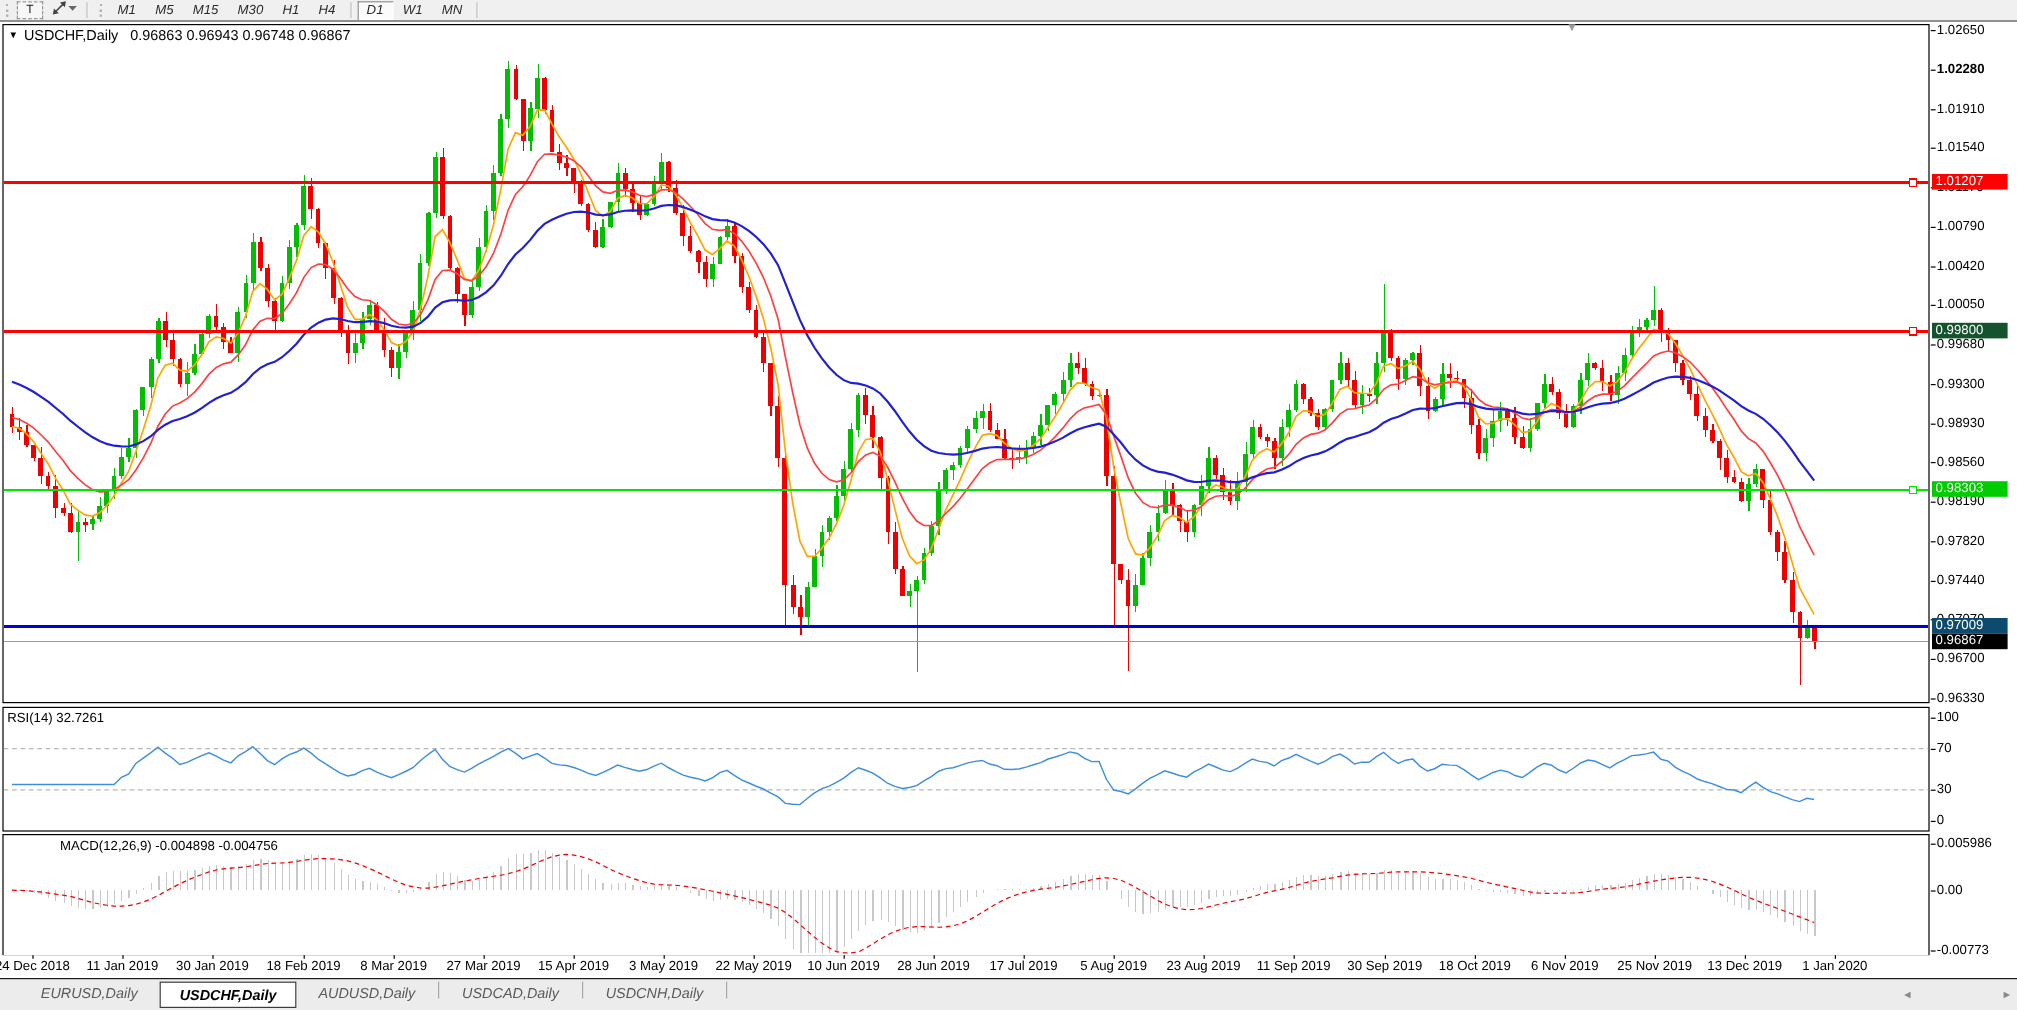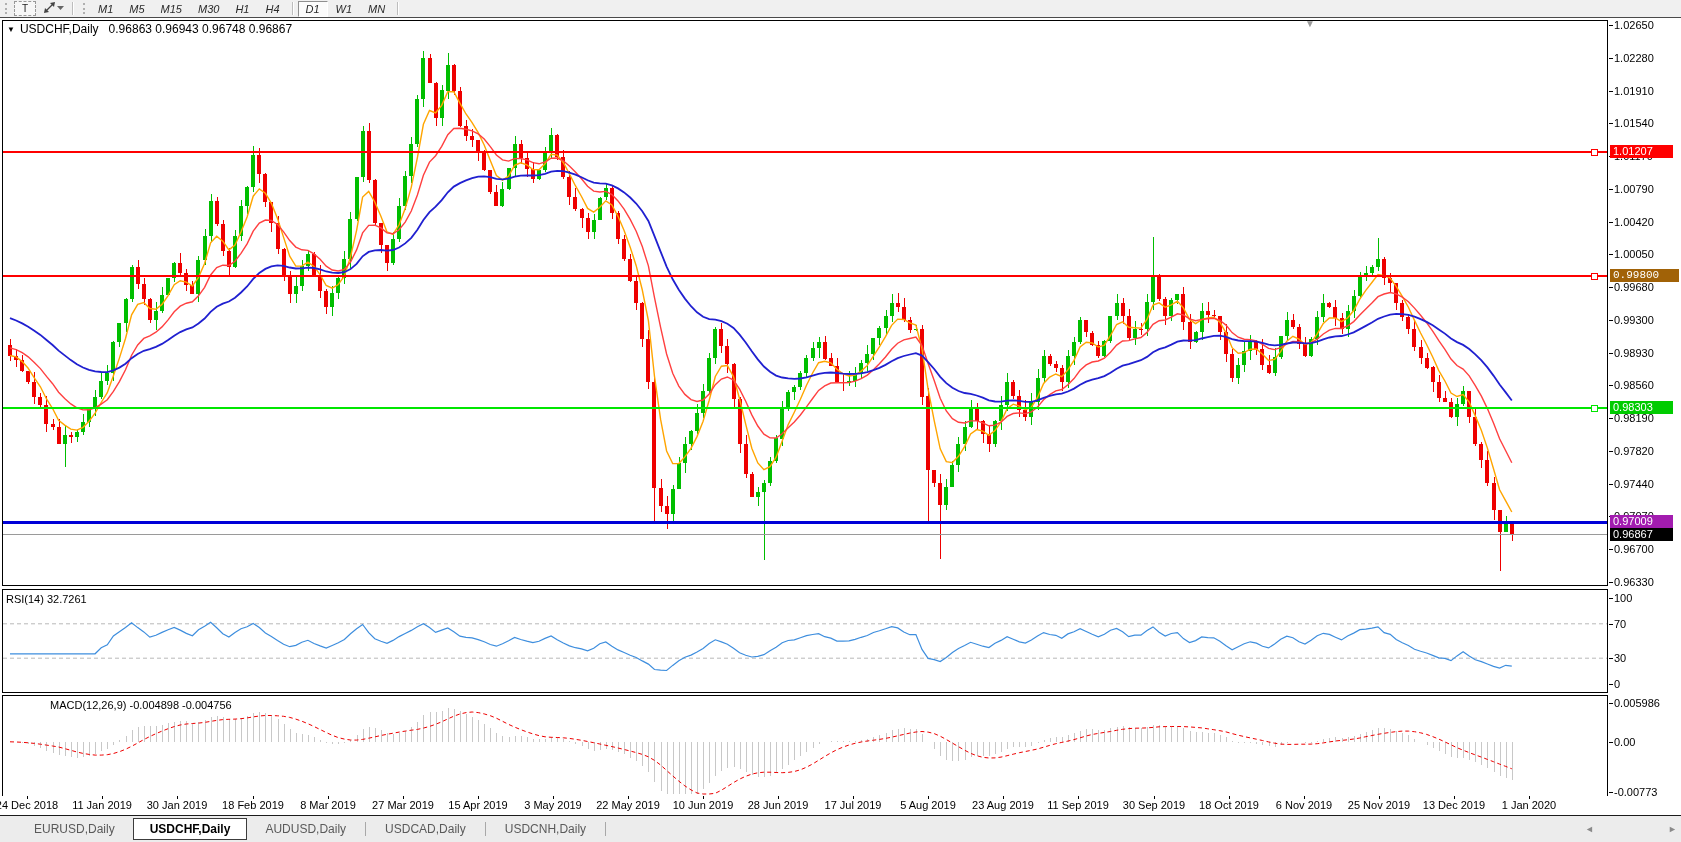--- a/index.html
+++ b/index.html
@@ -859,21 +859,21 @@
           <polyline points="7.0,45.8 13.1,46.0 19.2,46.3 25.2,46.8 31.3,47.4 37.4,48.2 43.5,49.1 49.6,50.0 55.6,51.0 61.7,52.6 67.8,54.3 73.9,56.0 80.0,57.4 86.0,58.4 92.1,59.1 98.2,59.1 104.3,58.7 110.4,57.5 116.4,55.7 122.5,53.3 128.6,50.3 134.7,47.0 140.8,43.6 146.8,40.5 152.9,37.7 159.0,35.1 165.1,32.7 171.2,30.6 177.2,29.0 183.3,28.0 189.4,27.5 195.5,27.1 201.6,26.4 207.6,25.4 213.7,24.4 219.8,23.6 225.9,23.3 232.0,23.1 238.0,22.7 244.1,21.9 250.2,20.9 256.3,20.0 262.4,19.5 268.4,19.5 274.5,19.8 280.6,20.3 286.7,21.4 292.8,23.1 298.8,25.2 304.9,27.7 311.0,30.5 317.1,33.5 323.2,36.5 329.2,39.3 335.3,41.6 341.4,43.1 347.5,44.0 353.6,44.1 359.6,43.4 365.7,42.2 371.8,40.9 377.9,39.5 384.0,38.3 390.0,37.2 396.1,36.1 402.2,35.1 408.3,34.2 414.4,33.4 420.4,32.1 426.5,30.4 432.6,28.3 438.7,25.8 444.8,22.9 450.8,20.2 456.9,18.0 463.0,16.6 469.1,16.0 475.2,16.6 481.2,17.9 487.3,19.7 493.4,22.2 499.5,25.3 505.6,28.4 511.6,31.1 517.7,33.6 523.8,35.9 529.9,37.9 536.0,39.6 542.0,40.8 548.1,41.3 554.2,41.5 560.3,41.8 566.4,42.4 572.4,43.3 578.5,44.3 584.6,45.5 590.7,46.7 596.8,48.0 602.8,49.3 608.9,50.6 615.0,52.0 621.1,53.5 627.2,55.0 633.2,56.6 639.3,58.4 645.4,60.8 651.5,64.4 657.6,69.0 663.6,74.4 669.7,79.9 675.8,85.1 681.9,89.9 688.0,93.9 694.0,97.0 700.1,98.0 706.2,98.0 712.3,97.3 718.4,94.2 724.4,90.5 730.5,86.6 736.6,83.1 742.7,80.3 748.8,78.1 754.8,76.8 760.9,76.2 767.0,76.2 773.1,76.5 779.2,76.7 785.2,76.4 791.3,75.5 797.4,73.8 803.5,71.2 809.6,68.0 815.6,64.3 821.7,60.5 827.8,56.9 833.9,53.7 840.0,51.1 846.0,49.0 852.1,47.3 858.2,46.0 864.3,45.0 870.4,44.2 876.4,43.4 882.5,42.4 888.6,41.2 894.7,39.8 900.8,38.4 906.8,37.1 912.9,36.0 919.0,35.5 925.1,36.1 931.2,37.6 937.2,40.2 943.3,43.5 949.4,47.1 955.5,50.7 961.6,54.2 967.6,57.3 973.7,59.7 979.8,61.3 985.9,62.0 992.0,61.9 998.0,61.1 1004.1,59.7 1010.2,58.2 1016.3,56.7 1022.4,55.5 1028.4,54.3 1034.5,53.0 1040.6,51.2 1046.7,49.4 1052.8,47.7 1058.8,46.4 1064.9,45.1 1071.0,43.6 1077.1,41.8 1083.2,40.0 1089.2,38.5 1095.3,37.4 1101.4,36.4 1107.5,35.5 1113.6,34.3 1119.6,33.3 1125.7,32.6 1131.8,32.2 1137.9,32.1 1144.0,31.9 1150.0,31.4 1156.1,30.8 1162.2,30.6 1168.3,30.5 1174.4,30.5 1180.4,30.6 1186.5,30.9 1192.6,31.4 1198.7,31.9 1204.8,32.8 1210.8,33.7 1216.9,34.7 1223.0,35.9 1229.1,37.6 1235.2,39.2 1241.2,40.6 1247.3,41.9 1253.4,43.2 1259.5,44.5 1265.6,45.9 1271.6,47.2 1277.7,48.1 1283.8,48.4 1289.9,48.4 1296.0,48.2 1302.0,48.2 1308.1,48.1 1314.2,47.7 1320.3,46.9 1326.4,45.9 1332.4,45.0 1338.5,44.4 1344.6,43.8 1350.7,43.0 1356.8,42.0 1362.8,40.7 1368.9,39.5 1375.0,38.3 1381.1,37.3 1387.2,36.4 1393.2,35.6 1399.3,35.1 1405.4,35.1 1411.5,35.7 1417.6,36.8 1423.6,38.4 1429.7,40.6 1435.8,43.1 1441.9,45.9 1448.0,48.8 1454.0,51.7 1460.1,54.2 1466.2,56.6 1472.3,58.9 1478.4,61.1 1484.4,63.4 1490.5,65.7 1496.6,68.1 1502.7,70.4 1508.8,72.8" fill="none" stroke="#EE0000" stroke-width="1" stroke-dasharray="4 3" shape-rendering="auto"></polyline>
         </svg>
     </div>
 
     <div id="rsi-label" class="pane-label">RSI(14) 32.7261</div>
     <div id="macd-label" class="pane-label">MACD(12,26,9) -0.004898 -0.004756</div>
     <div id="axis-layer">
         <div class="axis-tick" style="top: 7px;"></div>
         <div class="axis-label" style="top: 1px;">1.02650</div>
         <div class="axis-tick" style="top: 40px;"></div>
-        <div class="axis-label" style="top: 34px;">1.02280</div>
+        <div class="axis-label" style="top: 34px; font-weight: bold;">1.02280</div>
         <div class="axis-tick" style="top: 73px;"></div>
         <div class="axis-label" style="top: 67px;">1.01910</div>
         <div class="axis-tick" style="top: 105px;"></div>
         <div class="axis-label" style="top: 99px;">1.01540</div>
         <div class="axis-tick" style="top: 138px;"></div>
         <div class="axis-label" style="top: 132px;">1.01170</div>
         <div class="axis-tick" style="top: 171px;"></div>
         <div class="axis-label" style="top: 165px;">1.00790</div>
         <div class="axis-tick" style="top: 204px;"></div>
         <div class="axis-label" style="top: 198px;">1.00420</div>
@@ -893,23 +893,23 @@
         <div class="axis-label" style="top: 427px;">0.97820</div>
         <div class="axis-tick" style="top: 466px;"></div>
         <div class="axis-label" style="top: 460px;">0.97440</div>
         <div class="axis-tick" style="top: 498px;"></div>
         <div class="axis-label" style="top: 492px;">0.97070</div>
         <div class="axis-tick" style="top: 531px;"></div>
         <div class="axis-label" style="top: 525px;">0.96700</div>
         <div class="axis-tick" style="top: 564px;"></div>
         <div class="axis-label" style="top: 558px;">0.96330</div>
         <div class="line-label" style="top: 127px; background: rgb(255, 0, 0);">1.01207</div>
-        <div class="line-label" style="top: 251px; background: #a16207; font-family: Liberation Mono, monospace;">0.99800</div>
+        <div class="line-label" style="top: 251px; background: #14532d;">0.99800</div>
         <div class="line-label" style="top: 383px; background: rgb(0, 204, 0);">0.98303</div>
-        <div class="line-label" style="top: 497px; background: #a21caf;">0.97009</div>
+        <div class="line-label" style="top: 497px; background: #0c4a6e;">0.97009</div>
         <div class="line-label" style="top: 510px; background: rgb(0, 0, 0); z-index: 6;">0.96867</div>
         <div class="axis-tick" style="top: 580px;"></div>
         <div class="axis-label" style="top: 574px;">100</div>
         <div class="axis-tick" style="top: 606px;"></div>
         <div class="axis-label" style="top: 600px;">70</div>
         <div class="axis-tick" style="top: 640px;"></div>
         <div class="axis-label" style="top: 634px;">30</div>
         <div class="axis-tick" style="top: 666px;"></div>
         <div class="axis-label" style="top: 660px;">0</div>
         <div class="axis-tick" style="top: 685px;"></div>
@@ -960,21 +960,21 @@
       <div class="date-label" style="left: 1304px;">6 Nov 2019</div>
       <div class="date-tick" style="left: 1379px;"></div>
       <div class="date-label" style="left: 1379px;">25 Nov 2019</div>
       <div class="date-tick" style="left: 1454px;"></div>
       <div class="date-label" style="left: 1454px;">13 Dec 2019</div>
       <div class="date-tick" style="left: 1529px;"></div>
       <div class="date-label" style="left: 1529px;">1 Jan 2020</div>
     </div>
 
   <div id="tabbar">
-    <div id="tabs-container" style="display:flex;align-items:center;">
+    <div id="tabs-container" style="display:flex;font-style:italic;">
         <div class="tab">EURUSD,Daily</div>
         <div class="tab active">USDCHF,Daily</div>
         <div class="tab">AUDUSD,Daily</div>
         <div class="tab-sep"></div>
         <div class="tab">USDCAD,Daily</div>
         <div class="tab-sep"></div>
         <div class="tab">USDCNH,Daily</div>
         <div class="tab-sep"></div>
       </div>
     <div id="tab-arrow-left" class="tab-arrow">◄</div>

